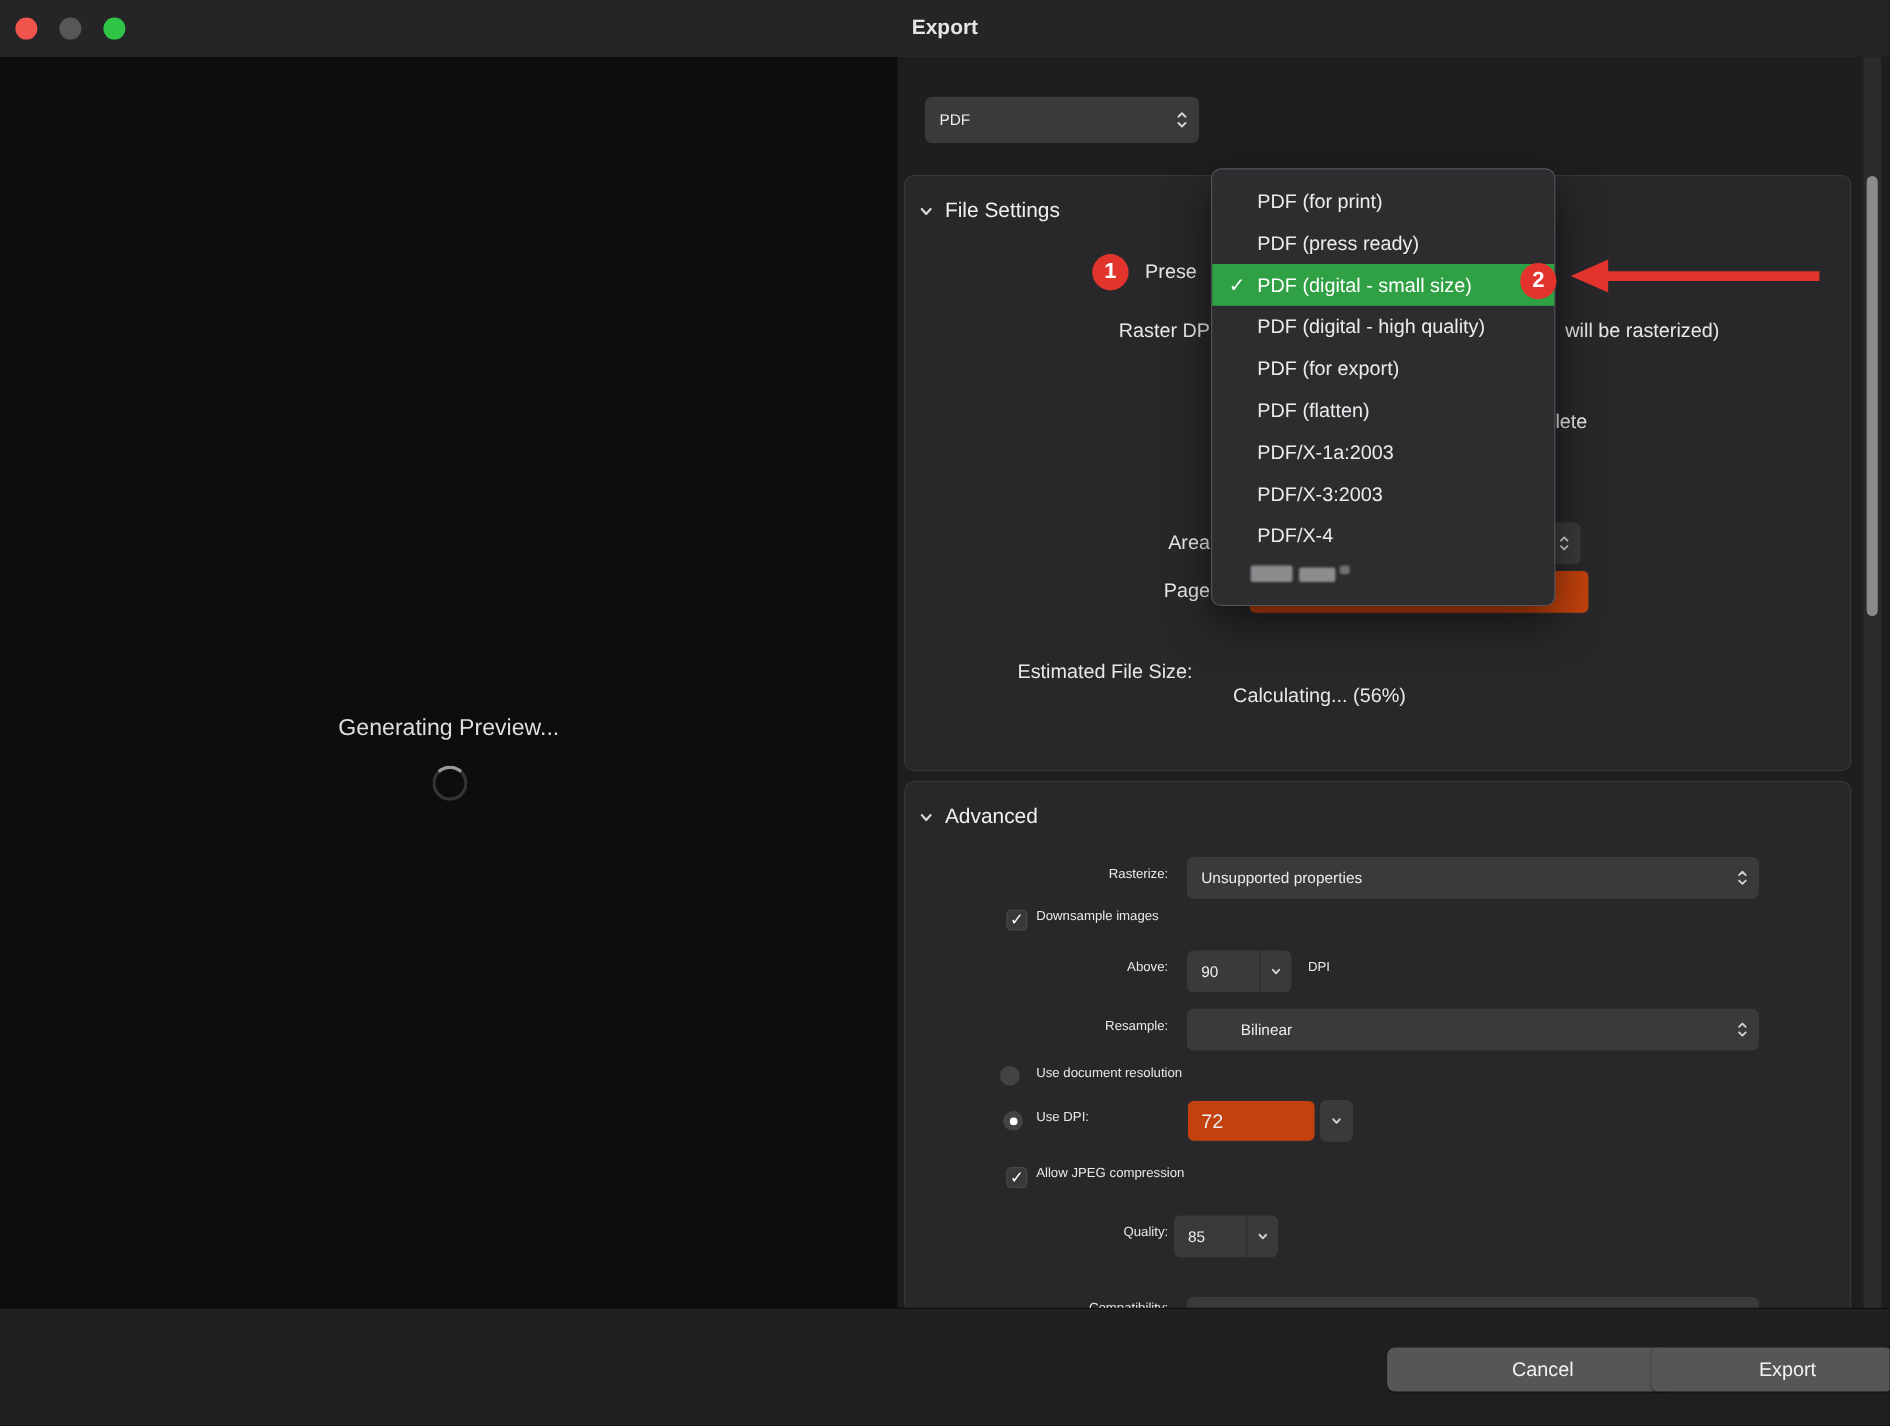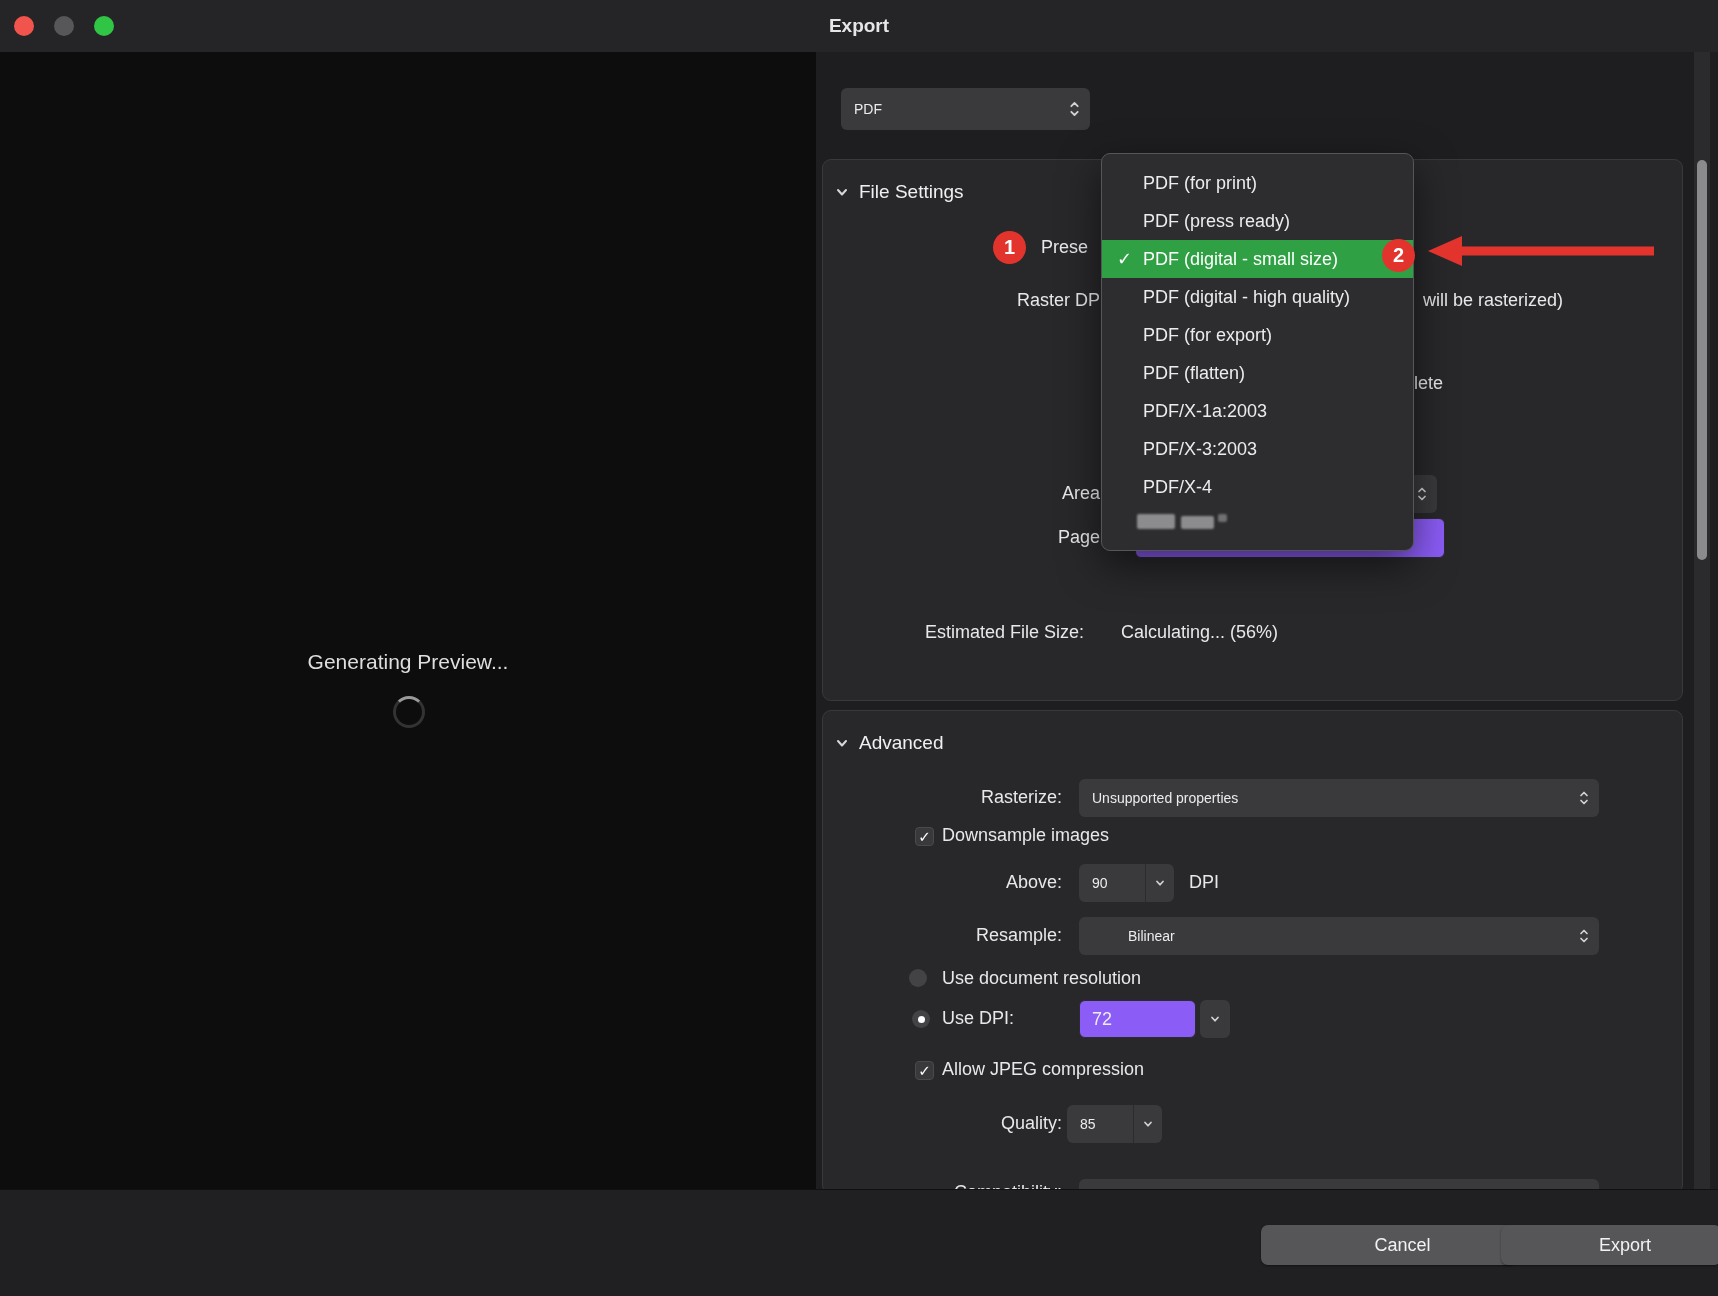--- a/index.html
+++ b/index.html
@@ -45,24 +45,24 @@
   .r-align{text-align:right;}
 
   
   .checkbox{width:19px;height:19px;background:#39393c;border:1px solid #4a4a4e;border-radius:4px;
     display:flex;align-items:center;justify-content:center;box-sizing:border-box;}
   .checkbox span{font-size:15px;font-weight:700;color:#fff;line-height:1;}
   .radio{width:18px;height:18px;border-radius:50%;background:#434346;}
   .radio.sel{display:flex;align-items:center;justify-content:center;}
   .radio.sel::after{content:"";width:7px;height:7px;border-radius:50%;background:#fff;}
 
-  .lbl{font-size:18px;color:#e8e8ea;white-space:nowrap;}
-
-  
-  .field{background:#8b5cf6;border:1px solid #2c2c2f;border-radius:6px;color:#ececee;
+  .lbl{font-size:12px;color:#e8e8ea;white-space:nowrap;}
+
+  
+  .field{background:#c2410c;border:1px solid #2c2c2f;border-radius:6px;color:#ececee;
     font-size:18px;display:flex;align-items:center;box-sizing:border-box;}
   .field .val{padding-left:12px;}
 
   
   .menu{left:1101px;top:153px;width:313px;height:398px;background:#2d2d30;
     border:1px solid #55555a;border-radius:9px;box-shadow:0 14px 40px rgba(0,0,0,.55);
     padding-top:10px;box-sizing:border-box;z-index:30;}
   .menu-item{position:relative;height:38px;display:flex;align-items:center;font-size:18px;color:#ececee;}
   .menu-item .mi-label{position:absolute;left:41px;white-space:nowrap;}
   .menu-item .mi-check{position:absolute;left:15px;font-weight:700;color:#fff;}
@@ -129,21 +129,21 @@
         <path d="M3 7.5 L6 4.5 L9 7.5" fill="none" stroke="#d2d2d4" stroke-width="1.7" stroke-linecap="round" stroke-linejoin="round"></path>
         <path d="M3 12.5 L6 15.5 L9 12.5" fill="none" stroke="#d2d2d4" stroke-width="1.7" stroke-linecap="round" stroke-linejoin="round"></path>
       </svg>
     </div>
 
     <div class="abs frag r-align" style="left:28px;top:367px;width:249px;">Page</div>
     <div class="abs field" style="left:312px;top:358px;width:310px;height:40px;">
         <span class="val"></span>
       </div>
 
-    <div class="abs frag" style="left:102px;top:462px;">Estimated File Size:</div>
+    <div class="abs frag" style="left:102px;top:440px;">Estimated File Size:</div>
     <div class="abs frag" style="left:298px;top:462px;">Calculating... (56%)</div>
   </div>
 
   <div class="abs badge" style="left:993px;top:231px;">1</div>
 
   <div class="abs menu">
     <div class="menu-item">
         <span class="mi-label">PDF (for print)</span>
       </div>
     <div class="menu-item">

